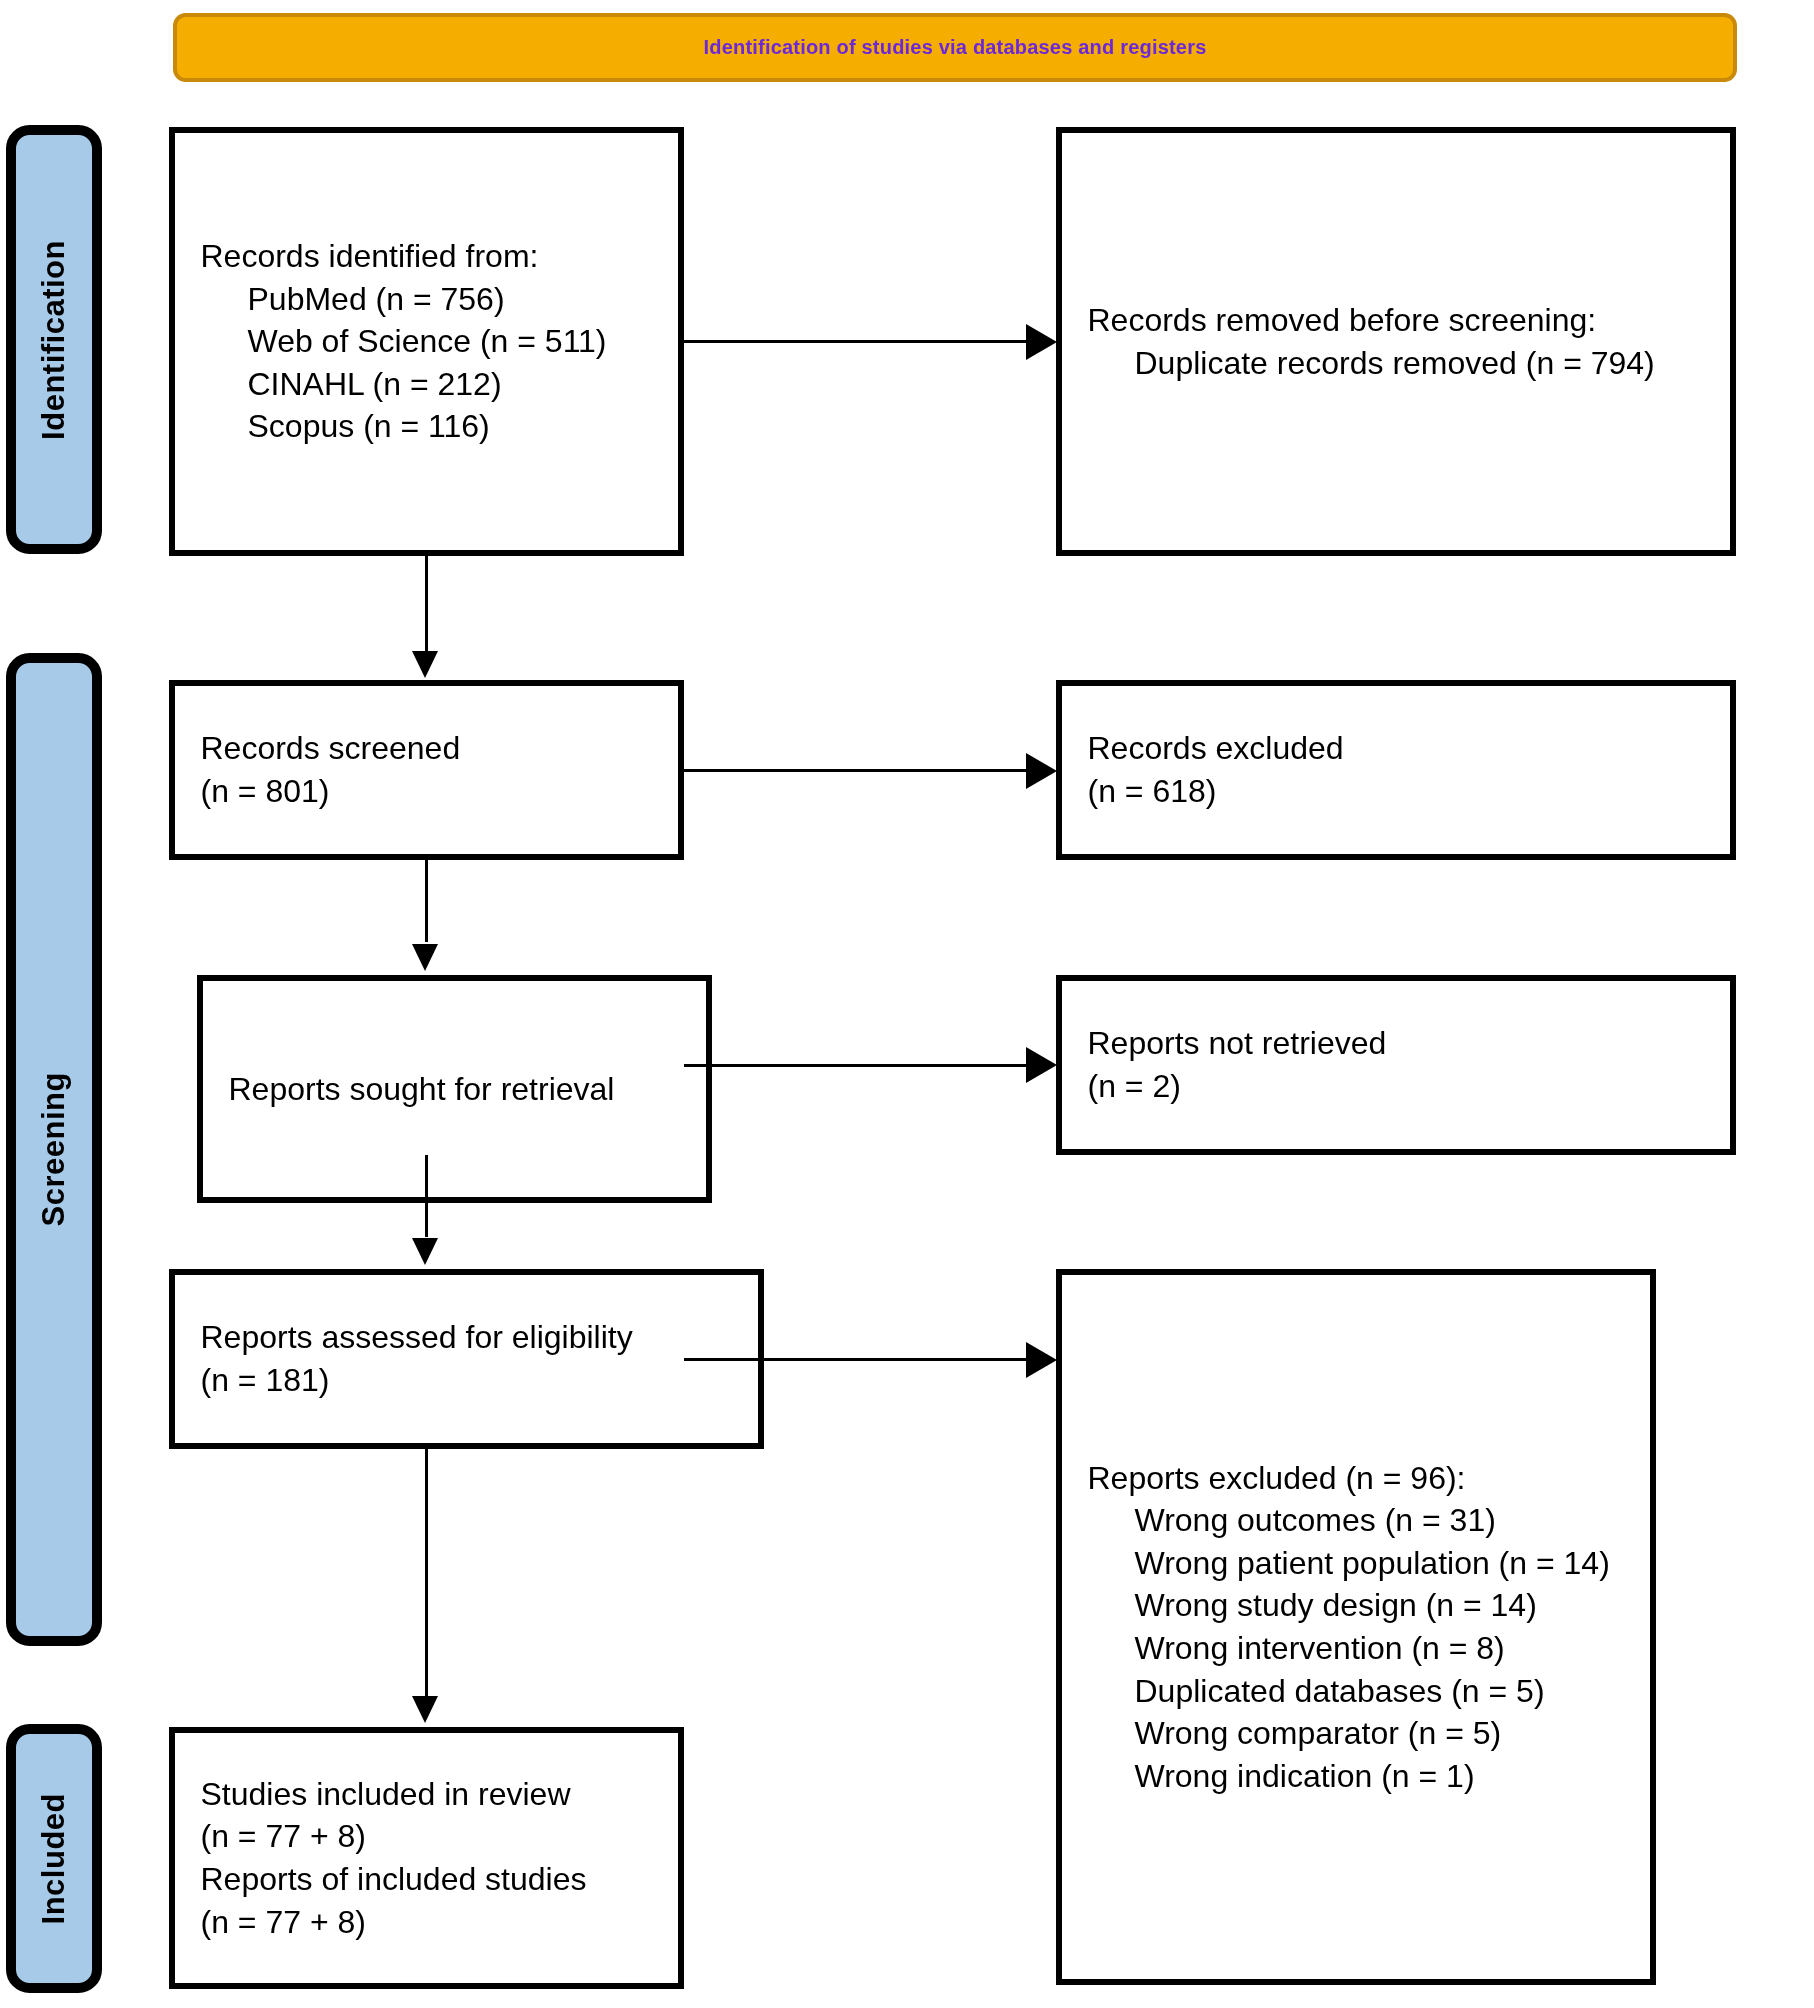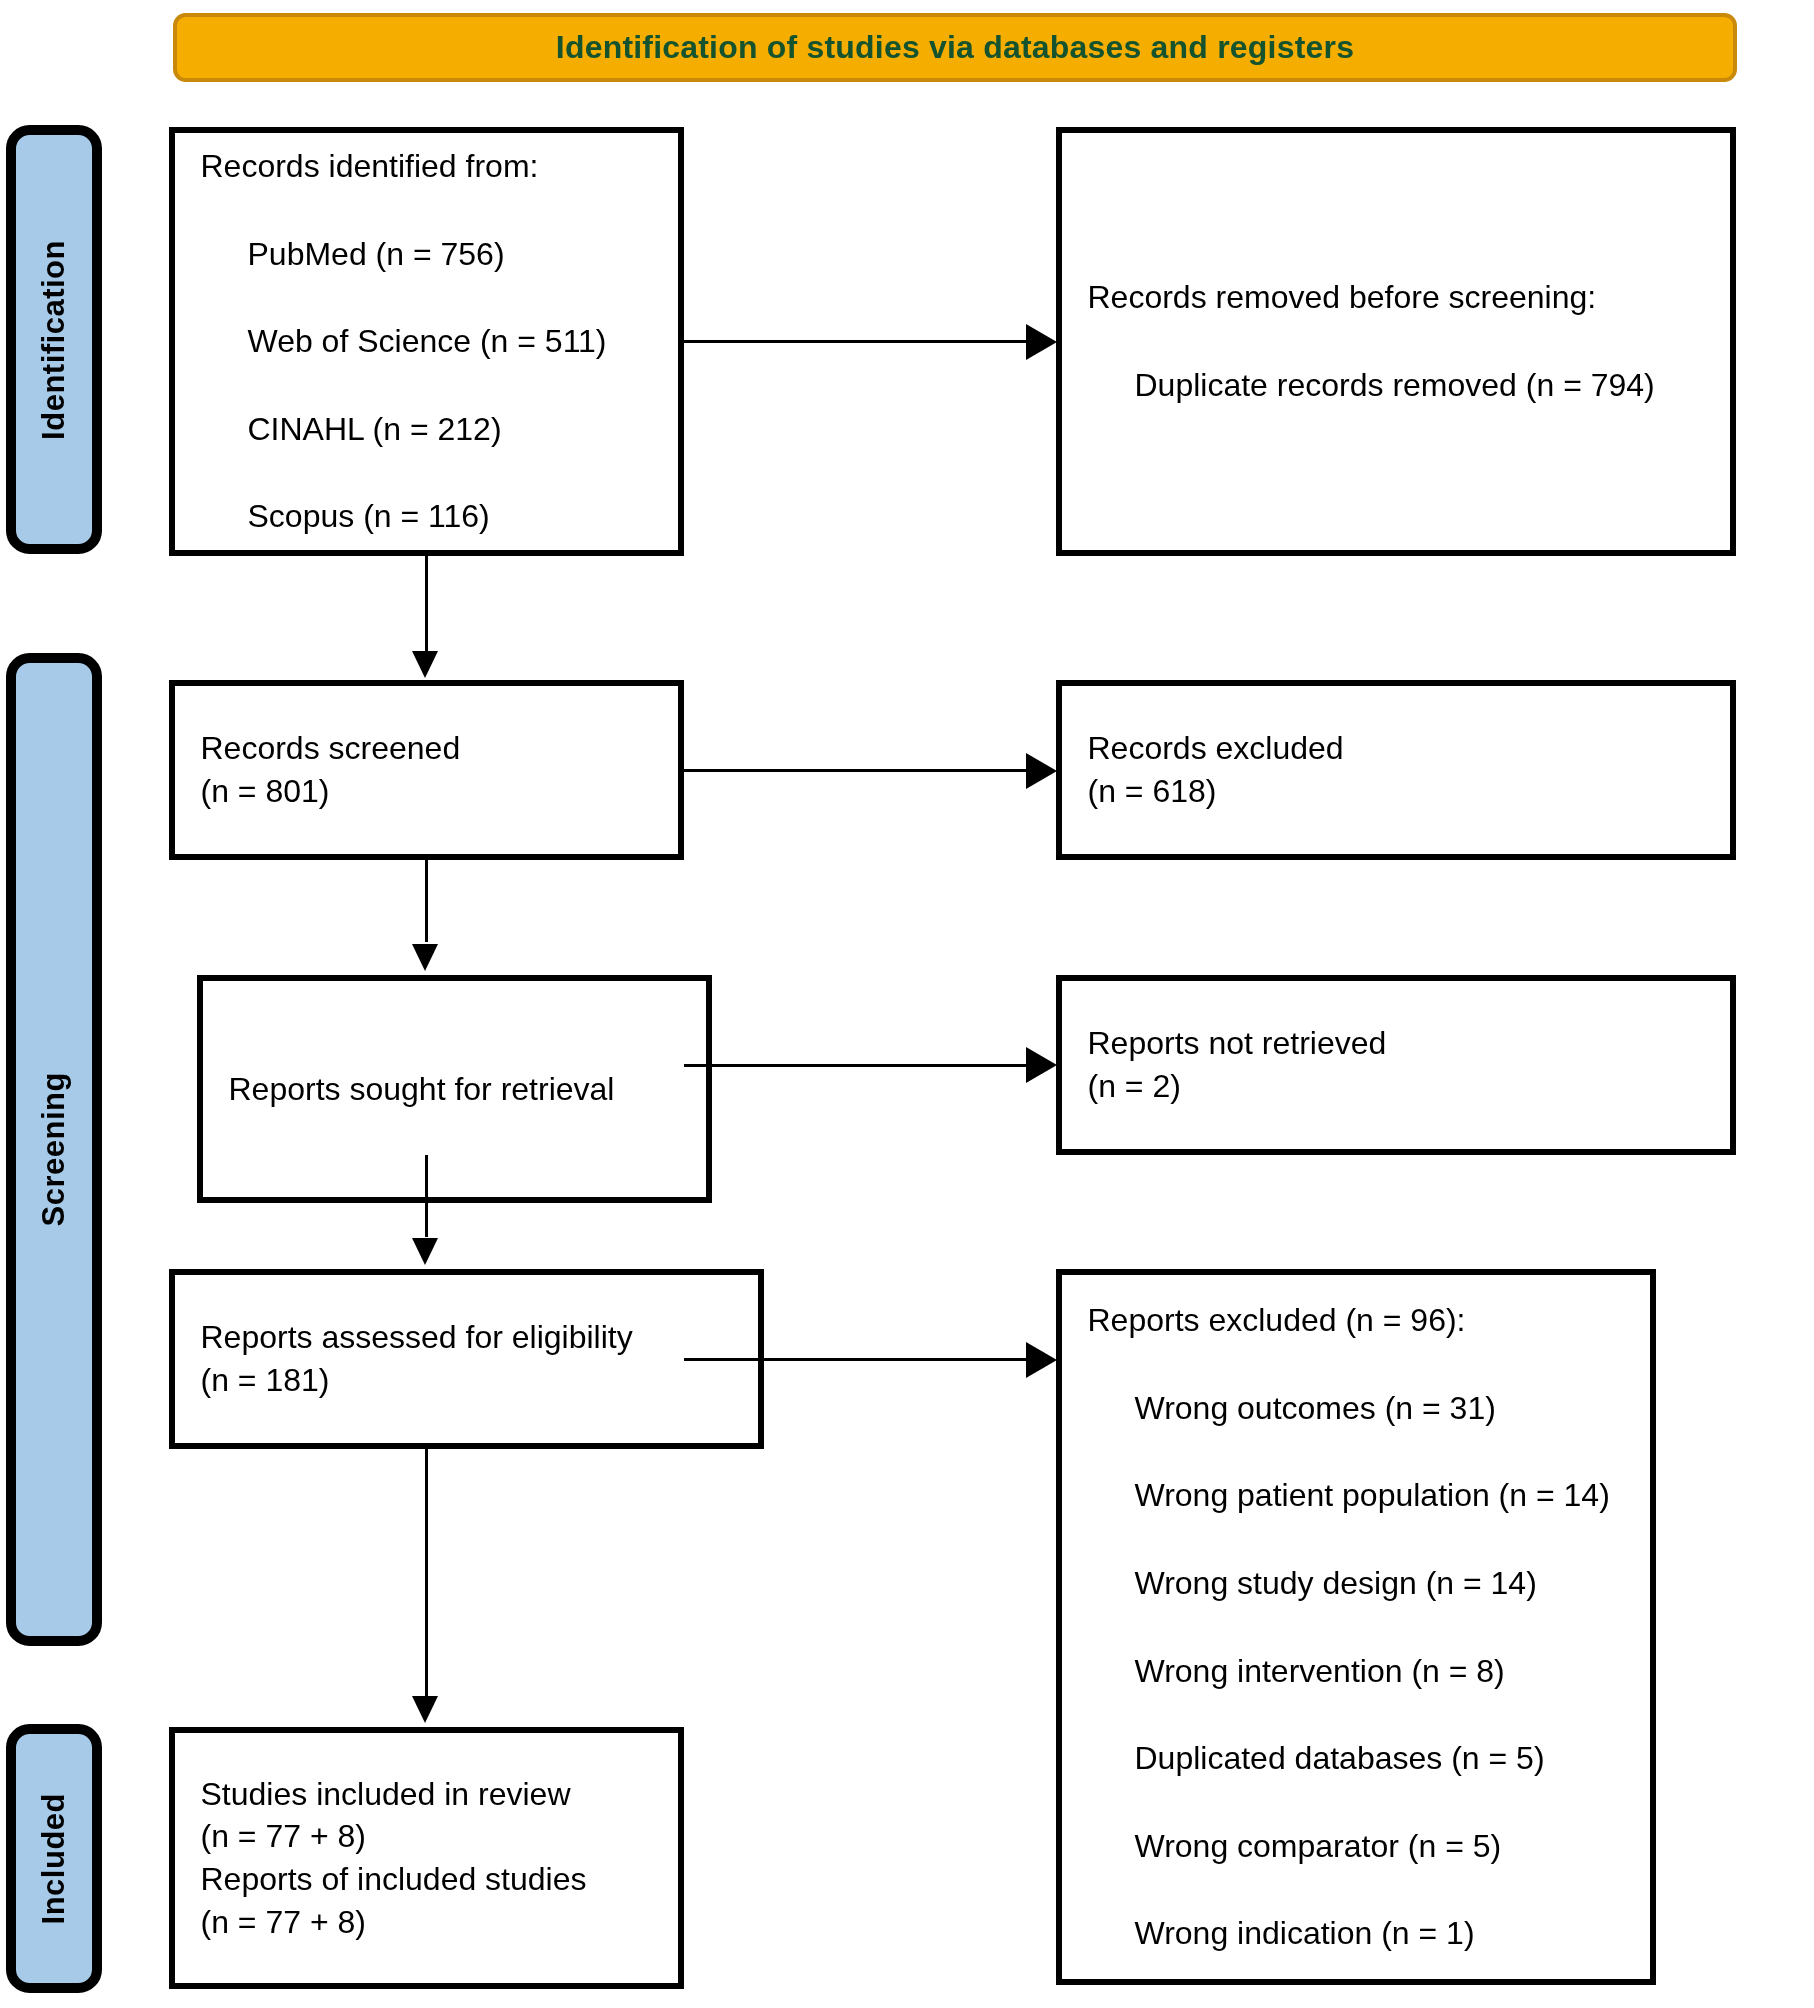--- a/index.html
+++ b/index.html
@@ -29,23 +29,23 @@
     height: 69px;
     background: #F5AE00;
     border: 4.5px solid #C98A0B;
     border-radius: 12.7px;
     box-sizing: border-box;
     display: flex;
     align-items: center;
     justify-content: center;
   }
   .banner-text {
-    font-size: 32px;
+    font-size: 20px;
     font-weight: bold;
-    color: #14532d;
+    color: #6d28d9;
     letter-spacing: 0.2px;
     white-space: nowrap;
   }
 
   
   .stage {
     position: absolute;
     background: #A6CAE8;
     border: 10px solid #000000;
     border-radius: 23.6px;
@@ -76,21 +76,21 @@
     display: flex;
     flex-direction: column;
     justify-content: center;
   }
   .box-body {
     padding: 0 25.5px;
     font-size: 32px;
     line-height: 1.33;
   }
   .line { white-space: pre-wrap; }
-  .indent { padding-left: 47px; margin-top: 45px; }
+  .indent { padding-left: 47px; }
   .ital { }
 
   #box-identified    { left: 169px;  top: 127px;  width: 515px;  height: 429px; }
   #box-removed       { left: 1056px; top: 127px;  width: 680px;  height: 429px; }
   #box-screened      { left: 169px;  top: 680px;  width: 515px;  height: 180px; }
   #box-excluded      { left: 1056px; top: 680px;  width: 680px;  height: 180px; }
   #box-sought        { left: 169px;  top: 975px; width: 515px;  height: 228px; margin-left: 28px; }
   #box-notretrieved  { left: 1056px; top: 975px; width: 680px;  height: 180px; }
   #box-assessed      { left: 169px;  top: 1269px; width: 595px;  height: 180px; }
   #box-repexcluded   { left: 1056px; top: 1269px; width: 600px;  height: 716px; }

